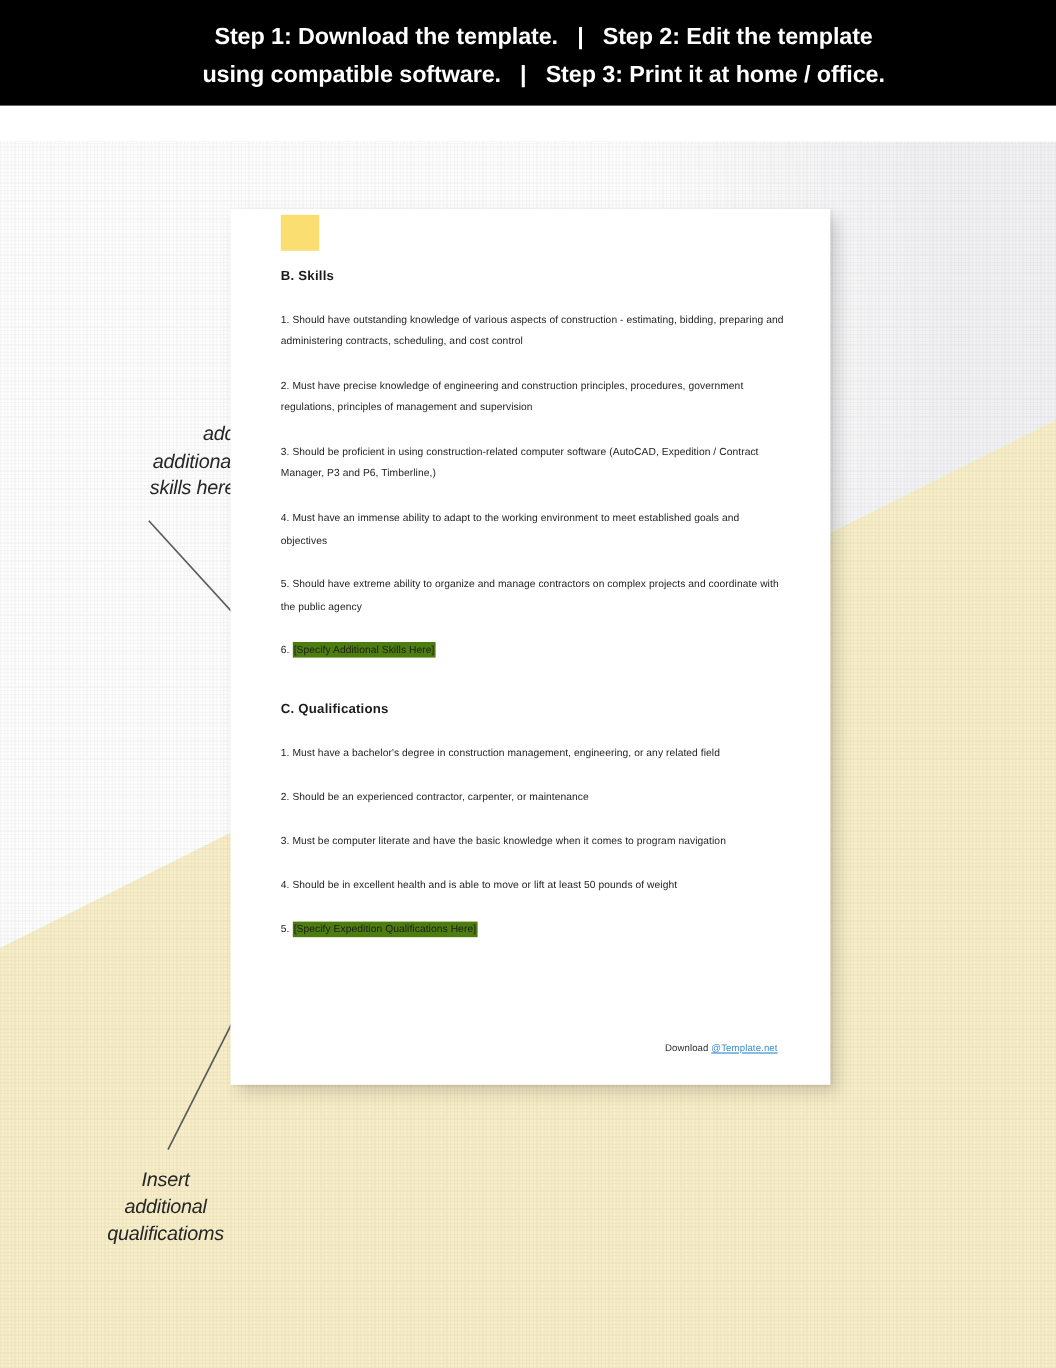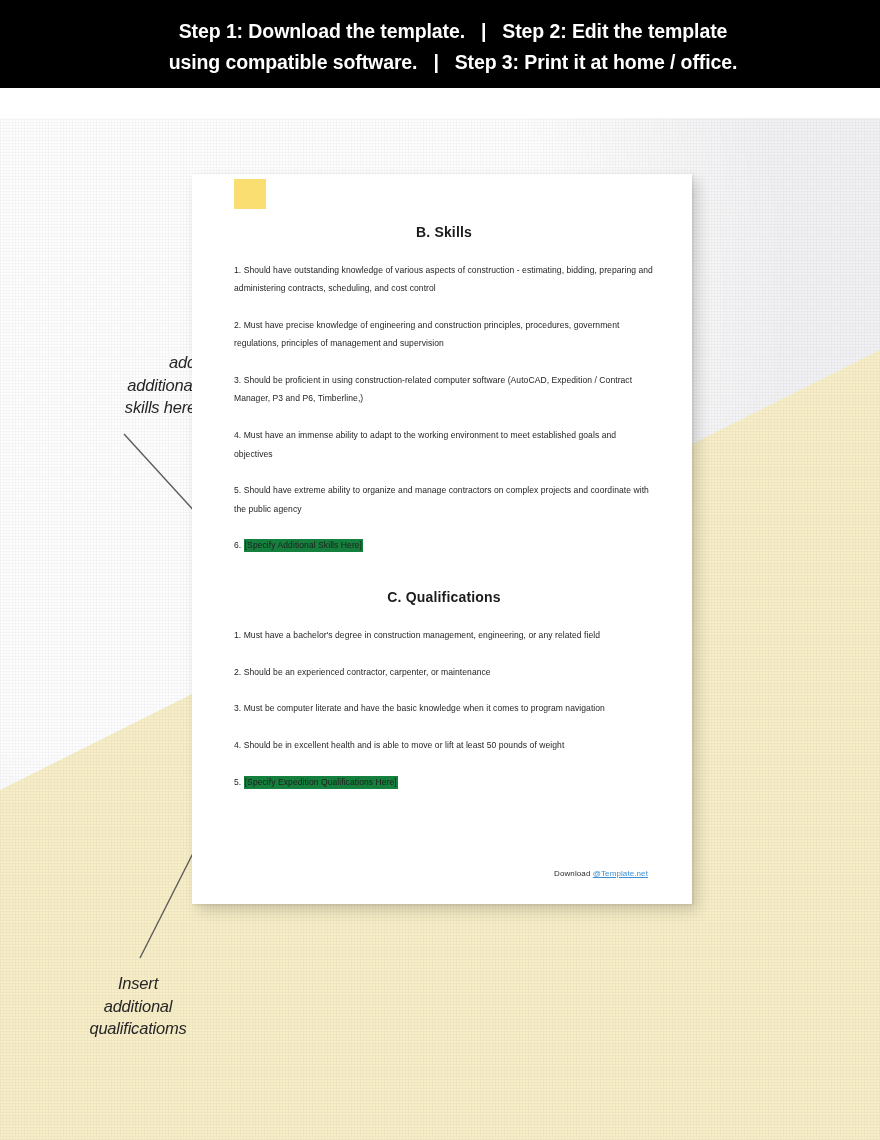--- a/index.html
+++ b/index.html
@@ -97,39 +97,38 @@
   #doc-body {
     position: absolute;
     left: 42px;
     top: 50px;
     width: 420px;
   }
 
   .sec-head {
     font-family: "Liberation Sans", sans-serif;
     font-weight: bold;
-    font-size: 14px;
+    font-size: 11px;
     color: #1b1b1b;
     letter-spacing: .18px;
     margin-bottom: 21px;
-    text-align: center;
   }
 
   .doc-item {
     font-family: "Liberation Sans", sans-serif;
     font-size: 8.55px;
     line-height: 18.3px;
     color: #1e1e1e;
     letter-spacing: .06px;
     margin-bottom: 18.5px;
   }
   .doc-item:last-child { margin-bottom: 0; }
 
   .doc-item .hl {
-    background: #15803d;
+    background: #4d7c0f;
     padding: 1px 1px 2px 1px;
   }
 
   .section-gap { height: 34px; }
 
   #copyright {
     position: absolute;
     right: 44px;
     bottom: 26px;
     font-family: "Liberation Sans", sans-serif;

